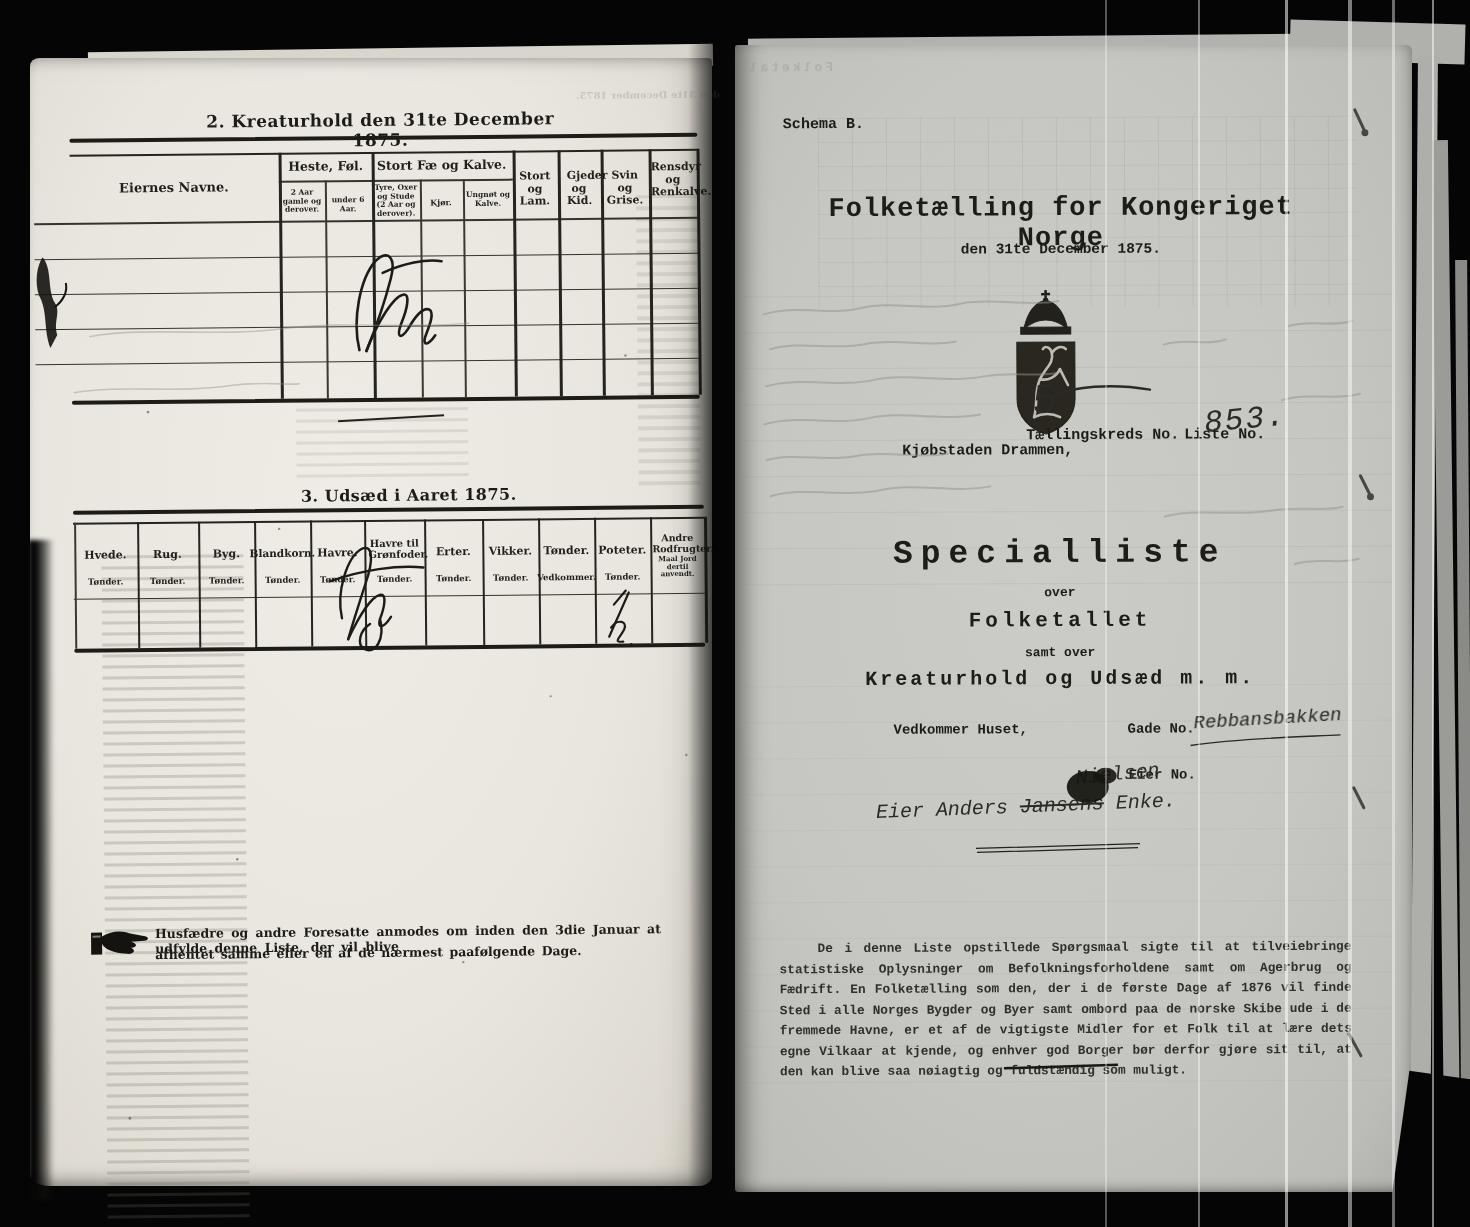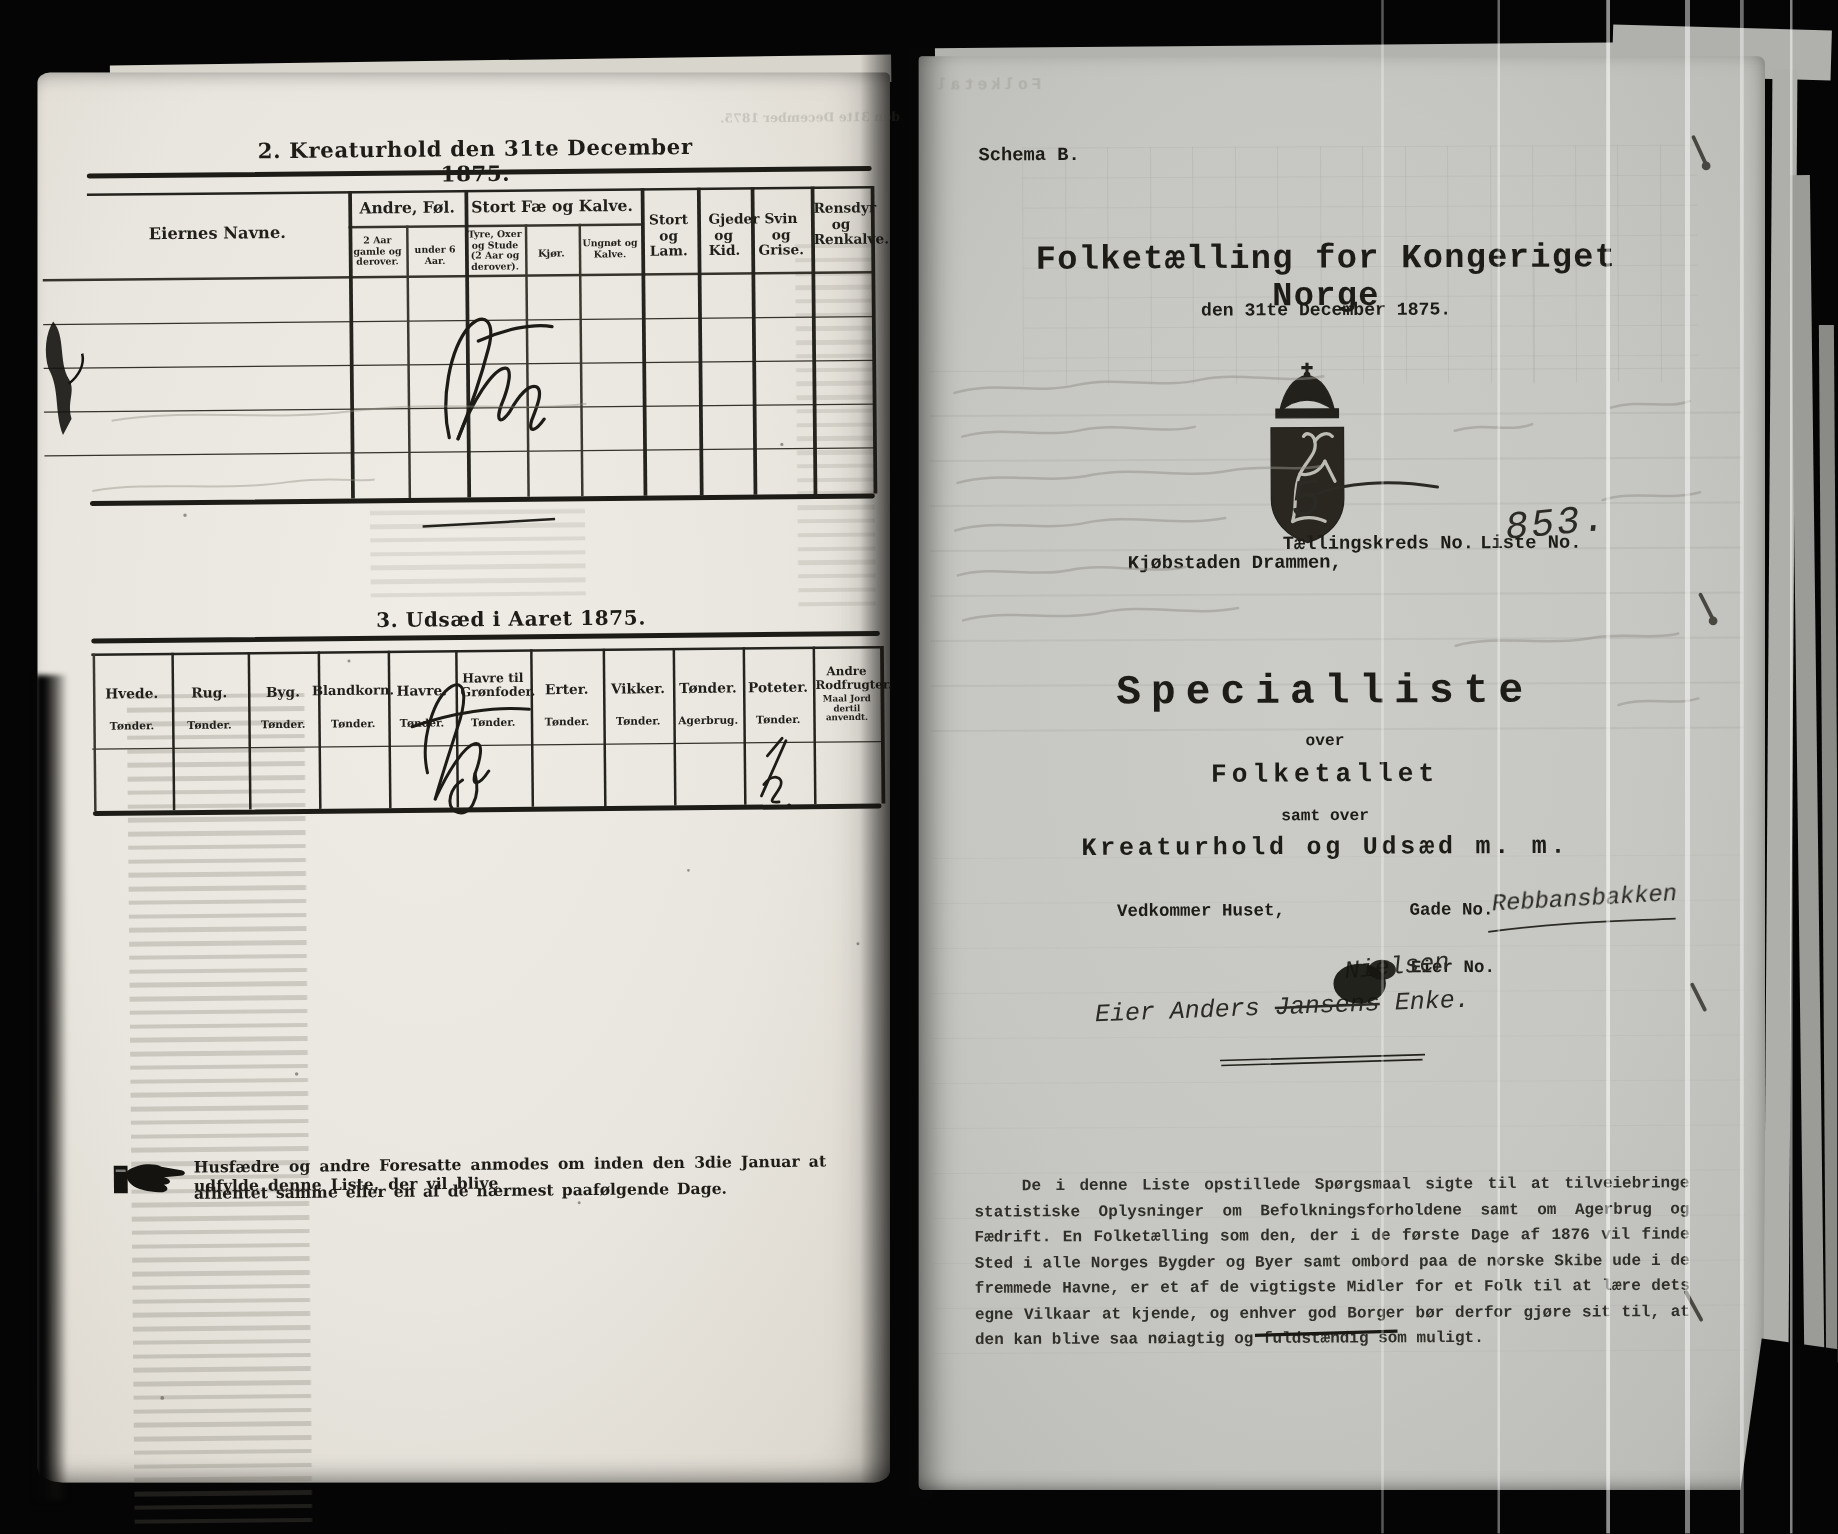--- a/index.html
+++ b/index.html
@@ -86,21 +86,21 @@
       <div class="vl" style="left:487px;top:94px;height:246px;"></div>
       <div class="vl" style="left:532px;top:94px;height:246px;"></div>
       <div class="vl" style="left:575px;top:94px;height:246px;"></div>
       <div class="vl" style="left:623px;top:94px;height:246px;"></div>
       <div class="vl" style="left:671px;top:94px;height:246px;"></div>
       <div class="vl-light" style="left:299px;top:122px;height:218px;"></div>
       <div class="vl-light" style="left:394px;top:122px;height:218px;"></div>
       <div class="vl-light" style="left:437px;top:122px;height:218px;"></div>
 
       <div class="colhead" style="left:148px;top:120px;font-size:13px;">Eiernes Navne.</div>
-      <div class="colhead" style="left:300px;top:100px;font-size:12.5px;">Andre, Føl.</div>
+      <div class="colhead" style="left:300px;top:100px;font-size:12.5px;">Heste, Føl.</div>
       <div class="colhead" style="left:416px;top:100px;font-size:12.5px;">Stort Fæ og Kalve.</div>
       <div class="colhead" style="left:276px;top:130px;width:42px;font-size:7.5px;line-height:8.5px;">2 Aar gamle og derover.</div>
       <div class="colhead" style="left:322px;top:138px;width:44px;font-size:7.5px;line-height:8.5px;">under 6 Aar.</div>
       <div class="colhead" style="left:370px;top:126px;width:44px;font-size:7.5px;line-height:8.5px;">Tyre, Oxer og Stude (2 Aar og derover).</div>
       <div class="colhead" style="left:415px;top:140px;width:40px;font-size:8px;">Kjør.</div>
       <div class="colhead" style="left:462px;top:134px;width:44px;font-size:7.5px;line-height:8.5px;">Ungnøt og Kalve.</div>
       <div class="colhead" style="left:509px;top:114px;width:42px;font-size:11px;line-height:12.5px;">Stort og Lam.</div>
       <div class="colhead" style="left:553px;top:114px;width:24px;font-size:11px;line-height:12.5px;">Gjeder og Kid.</div>
       <div class="colhead" style="left:599px;top:114px;width:42px;font-size:11px;line-height:12.5px;">Svin og Grise.</div>
       <div class="colhead" style="left:647px;top:106px;width:44px;font-size:11px;line-height:12.5px;">Rensdyr og Renkalve.</div>
@@ -139,21 +139,21 @@
       <div class="colhead" style="left:648px;top:478px;width:50px;font-size:9.5px;line-height:10.5px;">Andre Rodfrugter.</div>
 
       <div class="colhead" style="left:76px;top:516px;font-size:8.5px;">Tønder.</div>
       <div class="colhead" style="left:138px;top:516px;font-size:8.5px;">Tønder.</div>
       <div class="colhead" style="left:197px;top:516px;font-size:8.5px;">Tønder.</div>
       <div class="colhead" style="left:253px;top:516px;font-size:8.5px;">Tønder.</div>
       <div class="colhead" style="left:308px;top:516px;font-size:8.5px;">Tønder.</div>
       <div class="colhead" style="left:365px;top:516px;font-size:8.5px;">Tønder.</div>
       <div class="colhead" style="left:424px;top:516px;font-size:8.5px;">Tønder.</div>
       <div class="colhead" style="left:481px;top:516px;font-size:8.5px;">Tønder.</div>
-      <div class="colhead" style="left:537px;top:516px;font-size:8.5px;">Agerbrug.</div>
+      <div class="colhead" style="left:537px;top:516px;font-size:8.5px;">Vedkommer.</div>
       <div class="colhead" style="left:593px;top:516px;font-size:8.5px;">Tønder.</div>
       <div class="colhead" style="left:648px;top:500px;width:46px;font-size:7px;line-height:7.5px;">Maal Jord dertil anvendt.</div>
     </div>
 
     <div>
       <svg width="60" height="34" style="left:56px;top:866px;" viewBox="0 0 60 34">
         <rect x="2" y="6" width="11" height="22" fill="#14130f"></rect>
         <rect x="3.5" y="9" width="8" height="2" fill="#e9e6df" opacity=".5"></rect>
         <path d="M13 10 C 22 4 34 4 40 7 L 56 10 C 60 11 60 14 55 14.5 L 42 15.5 C 48 17 49 21 42 21.5 C 47 24 45 28 38 27.5 C 30 27 20 25 16 21 C 12 17.5 11 13 13 10 Z" fill="#14130f"></path>
       </svg>

